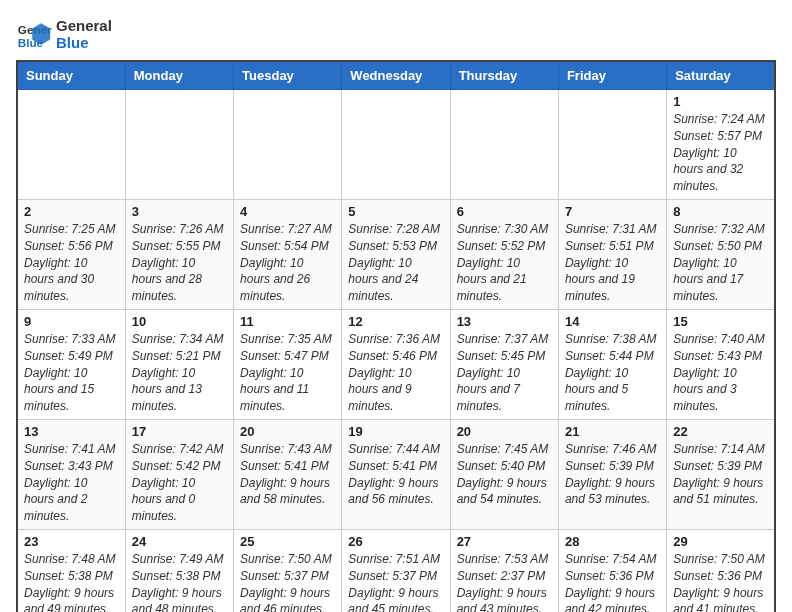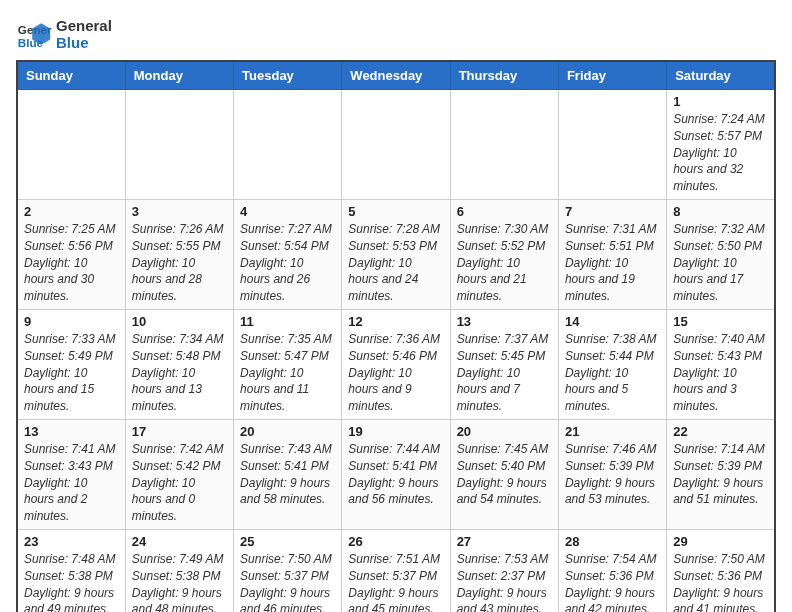--- a/index.html
+++ b/index.html
@@ -172,21 +172,21 @@
       <tr>
         <td>
           <span class="day-number">9</span>
           <div class="day-info">Sunrise: 7:33 AM
 Sunset: 5:49 PM
 Daylight: 10 hours and 15 minutes.</div>
         </td>
         <td>
           <span class="day-number">10</span>
           <div class="day-info">Sunrise: 7:34 AM
-Sunset: 5:48 PM
+Sunset: 5:21 PM
 Daylight: 10 hours and 13 minutes.</div>
         </td>
         <td>
           <span class="day-number">11</span>
           <div class="day-info">Sunrise: 7:35 AM
 Sunset: 5:47 PM
 Daylight: 10 hours and 11 minutes.</div>
         </td>
         <td>
           <span class="day-number">12</span>

